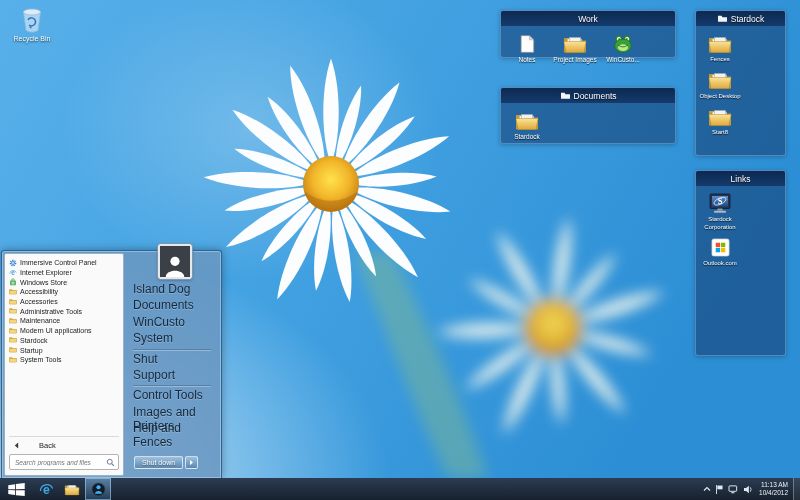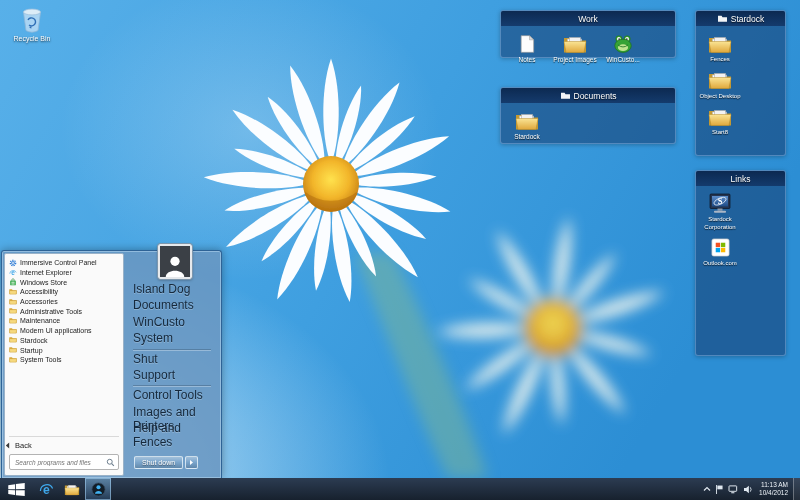--- a/index.html
+++ b/index.html
@@ -28,21 +28,21 @@
   .start-menu{position:absolute;left:1px;top:250px;width:221px;height:228px;box-sizing:border-box;
     background:rgba(106,150,193,.85);border:1px solid #2e6396;border-bottom:none;border-radius:3px 3px 0 0;
     box-shadow:inset 0 0 0 1px rgba(200,228,248,.45),0 0 9px rgba(0,0,0,.35);display:flex;padding:2px;}
   .sm-left{width:120px;background:#fafafa;border:1px solid #9ab2c8;border-radius:2px;
     display:flex;flex-direction:column;box-sizing:border-box;}
   .sm-programs{padding:4px 0 0 4px;}
   .sm-prog{display:flex;align-items:center;gap:3px;height:9.7px;font-size:7px;color:#222;cursor:default;white-space:nowrap;}
   .sm-prog .pic{width:8px;height:8px;flex:0 0 8px;display:flex;}
   .sm-spacer{flex:1;}
   .sm-divider{height:1px;background:#d9d9d9;margin:0 4px;}
-  .sm-back{display:flex;align-items:center;gap:5px;height:16px;font-size:7.5px;color:#222;padding-left:0;}
+  .sm-back{display:flex;align-items:center;gap:20px;height:16px;font-size:7.5px;color:#222;padding-left:9px;}
   .sm-search{margin:1px 4px 5px;display:flex;align-items:center;background:#fff;border:1px solid #b3b3b3;
     border-radius:2px;height:14px;padding:0 3px;}
   .sm-search input{flex:1;border:none;outline:none;font-size:6.5px;font-style:italic;color:#555;
     font-family:"Liberation Sans",sans-serif;background:transparent;min-width:0;}
 
   .sm-right{flex:1;display:flex;flex-direction:column;padding:0 2px 0 9px;}
   .avatar{width:30px;height:31px;margin:-9px auto 3px;background:#3b4046;border:2px solid #e6e9ec;
     outline:1px solid #7d97ad;border-radius:2px;overflow:hidden;display:flex;align-items:flex-end;
     justify-content:center;box-shadow:0 1px 3px rgba(0,0,0,.4);}
   .sm-right-item{height:16.4px;display:flex;font-size:12px;color:#16293c;

